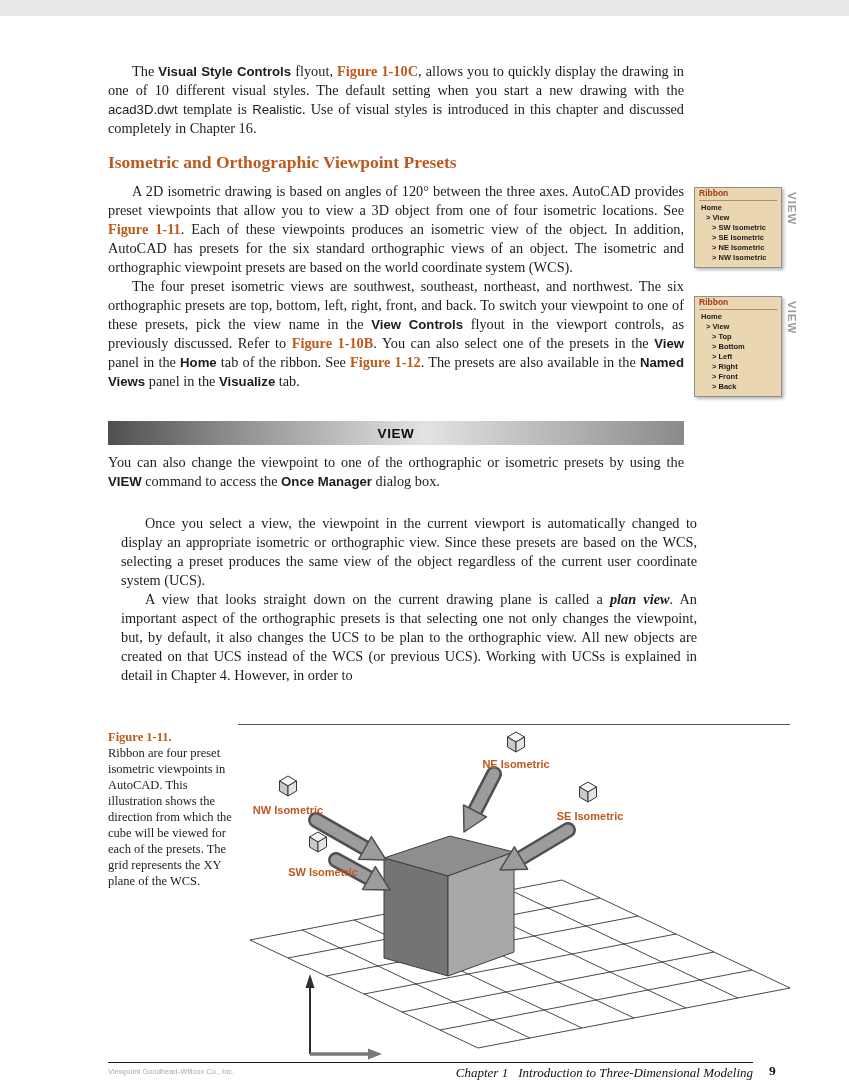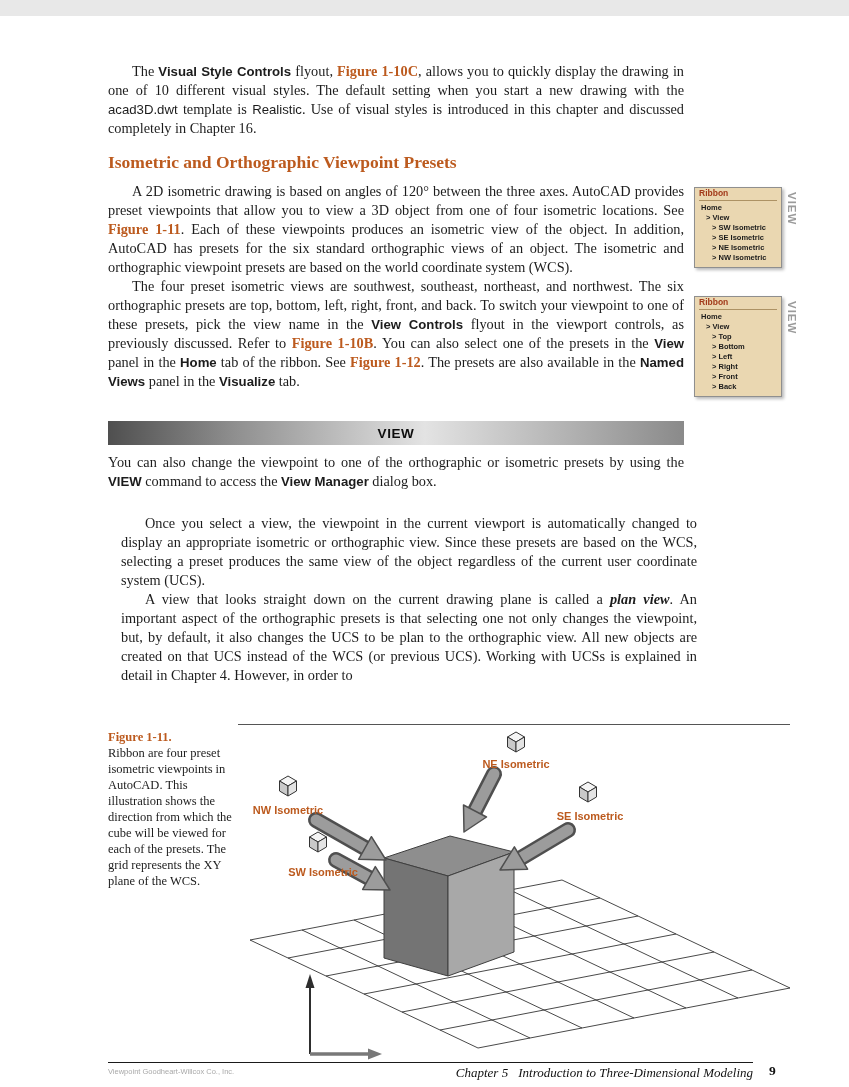--- a/index.html
+++ b/index.html
@@ -112,21 +112,21 @@
         <div class="rb-line ind-2">&gt; Right</div>
         <div class="rb-line ind-2">&gt; Front</div>
         <div class="rb-line ind-2">&gt; Back</div>
       </div>
   </div>
   <div class="view-vert" id="view2">VIEW</div>
 
   <div class="note-bar pos-notebar">
     <span>VIEW</span>
   </div>
-  <p class="body-para pos-notetext"><span>You can also change the viewpoint to one of the orthographic or isometric presets by using the </span><span class="seg-uib">VIEW</span><span> command to access the </span><span class="seg-uib">View Manager</span><span> dialog box.</span></p>
+  <p class="body-para pos-notetext"><span>You can also change the viewpoint to one of the orthographic or isometric presets by using the </span><span class="seg-uib">VIEW</span><span> command to access the </span><span class="seg-uib">Once Manager</span><span> dialog box.</span></p>
 
   <div class="pos-body2">
     <p class="body-para indent"><span>Once you select a view, the viewpoint in the current viewport is automatically changed to display an appropriate isometric or orthographic view. Since these presets are based on the WCS, selecting a preset produces the same view of the object regardless of the current user coordinate system (UCS).</span></p>
     <p class="body-para indent"><span>A view that looks straight down on the current drawing plane is called a </span><span class="seg-bi">plan view</span><span>. An important aspect of the orthographic presets is that selecting one not only changes the viewpoint, but, by default, it also changes the UCS to be plan to the orthographic view. All new objects are created on that UCS instead of the WCS (or previous UCS). Working with UCSs is explained in detail in Chapter 4. However, in order to</span></p>
   </div>
 
   <div class="fig-rule"></div>
 
   <div class="fig-caption">
     <span class="fig-label">Figure 1-11.</span>
@@ -209,17 +209,17 @@
 
     <text class="fig-dir-label" x="278" y="40">NE Isometric</text>
     <text class="fig-dir-label" x="50" y="86">NW Isometric</text>
     <text class="fig-dir-label" x="352" y="92">SE Isometric</text>
     <text class="fig-dir-label" x="85" y="148">SW Isometric</text>
   </svg>
 
   <div class="footer-rule"></div>
   <div class="footer-copyright">Viewpoint Goodheart-Willcox Co., Inc.</div>
   <div class="footer-chapter">
-    <span>Chapter 5</span><span class="ft-title">Introduction to Three-Dimensional Modeling</span>
+    <span>Chapter 1</span><span class="ft-title">Introduction to Three-Dimensional Modeling</span>
   </div>
   <div class="footer-page">9</div>
 
 </div>
 
 </body></html>

